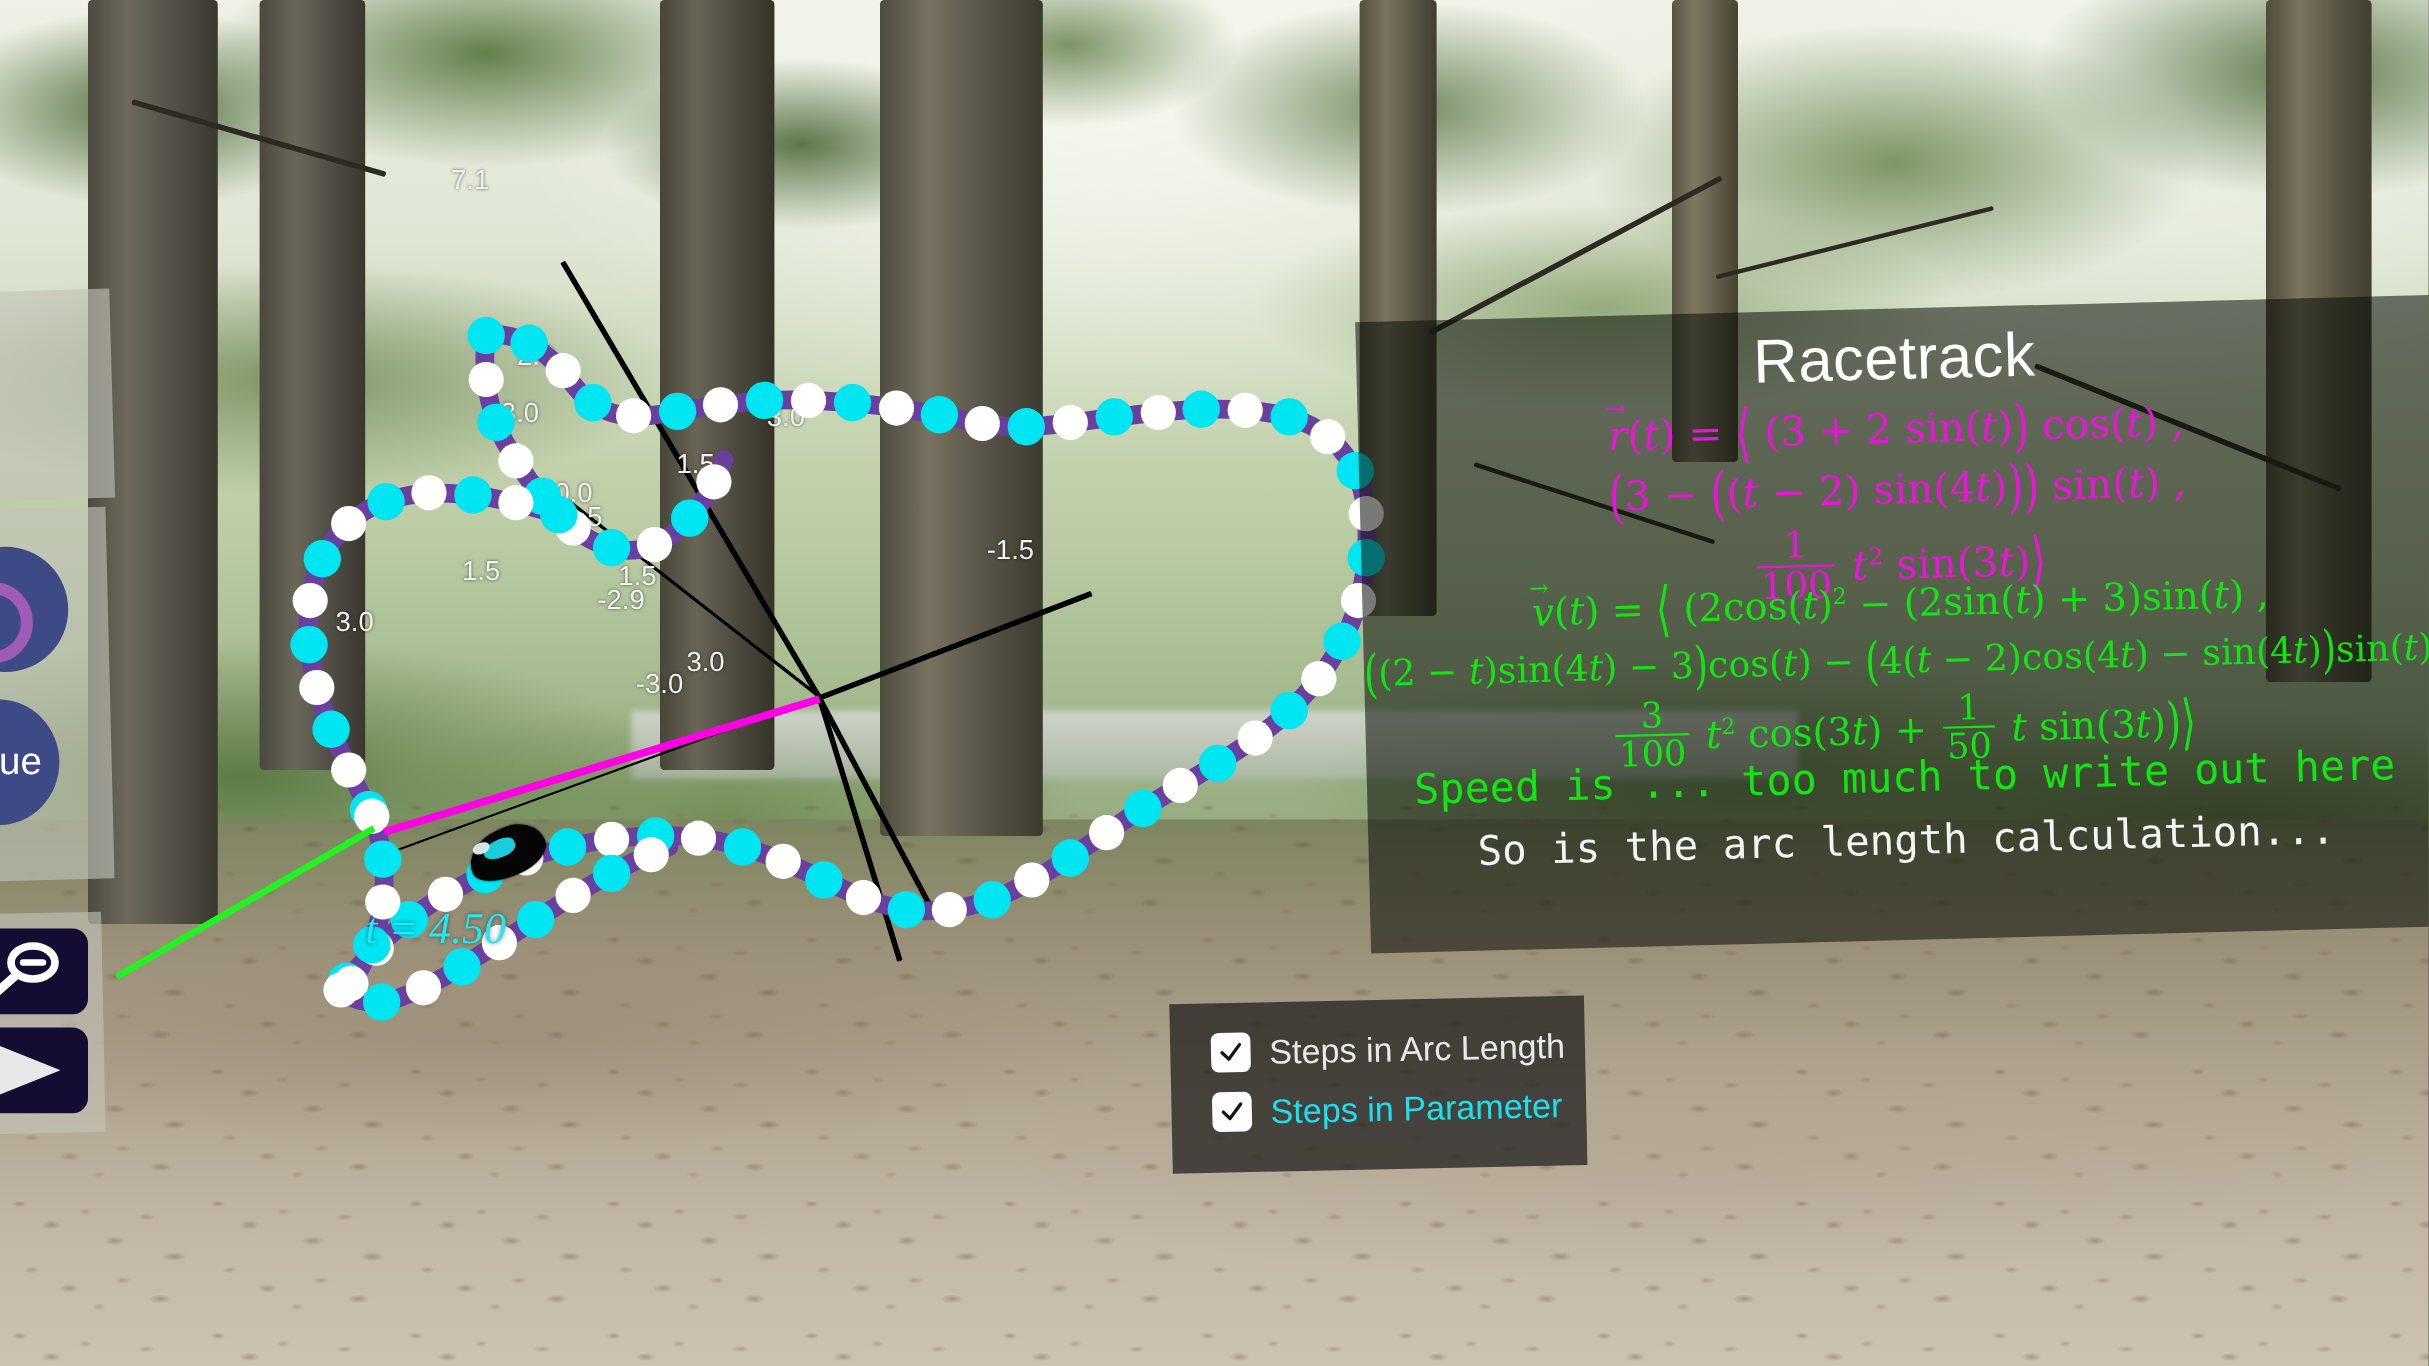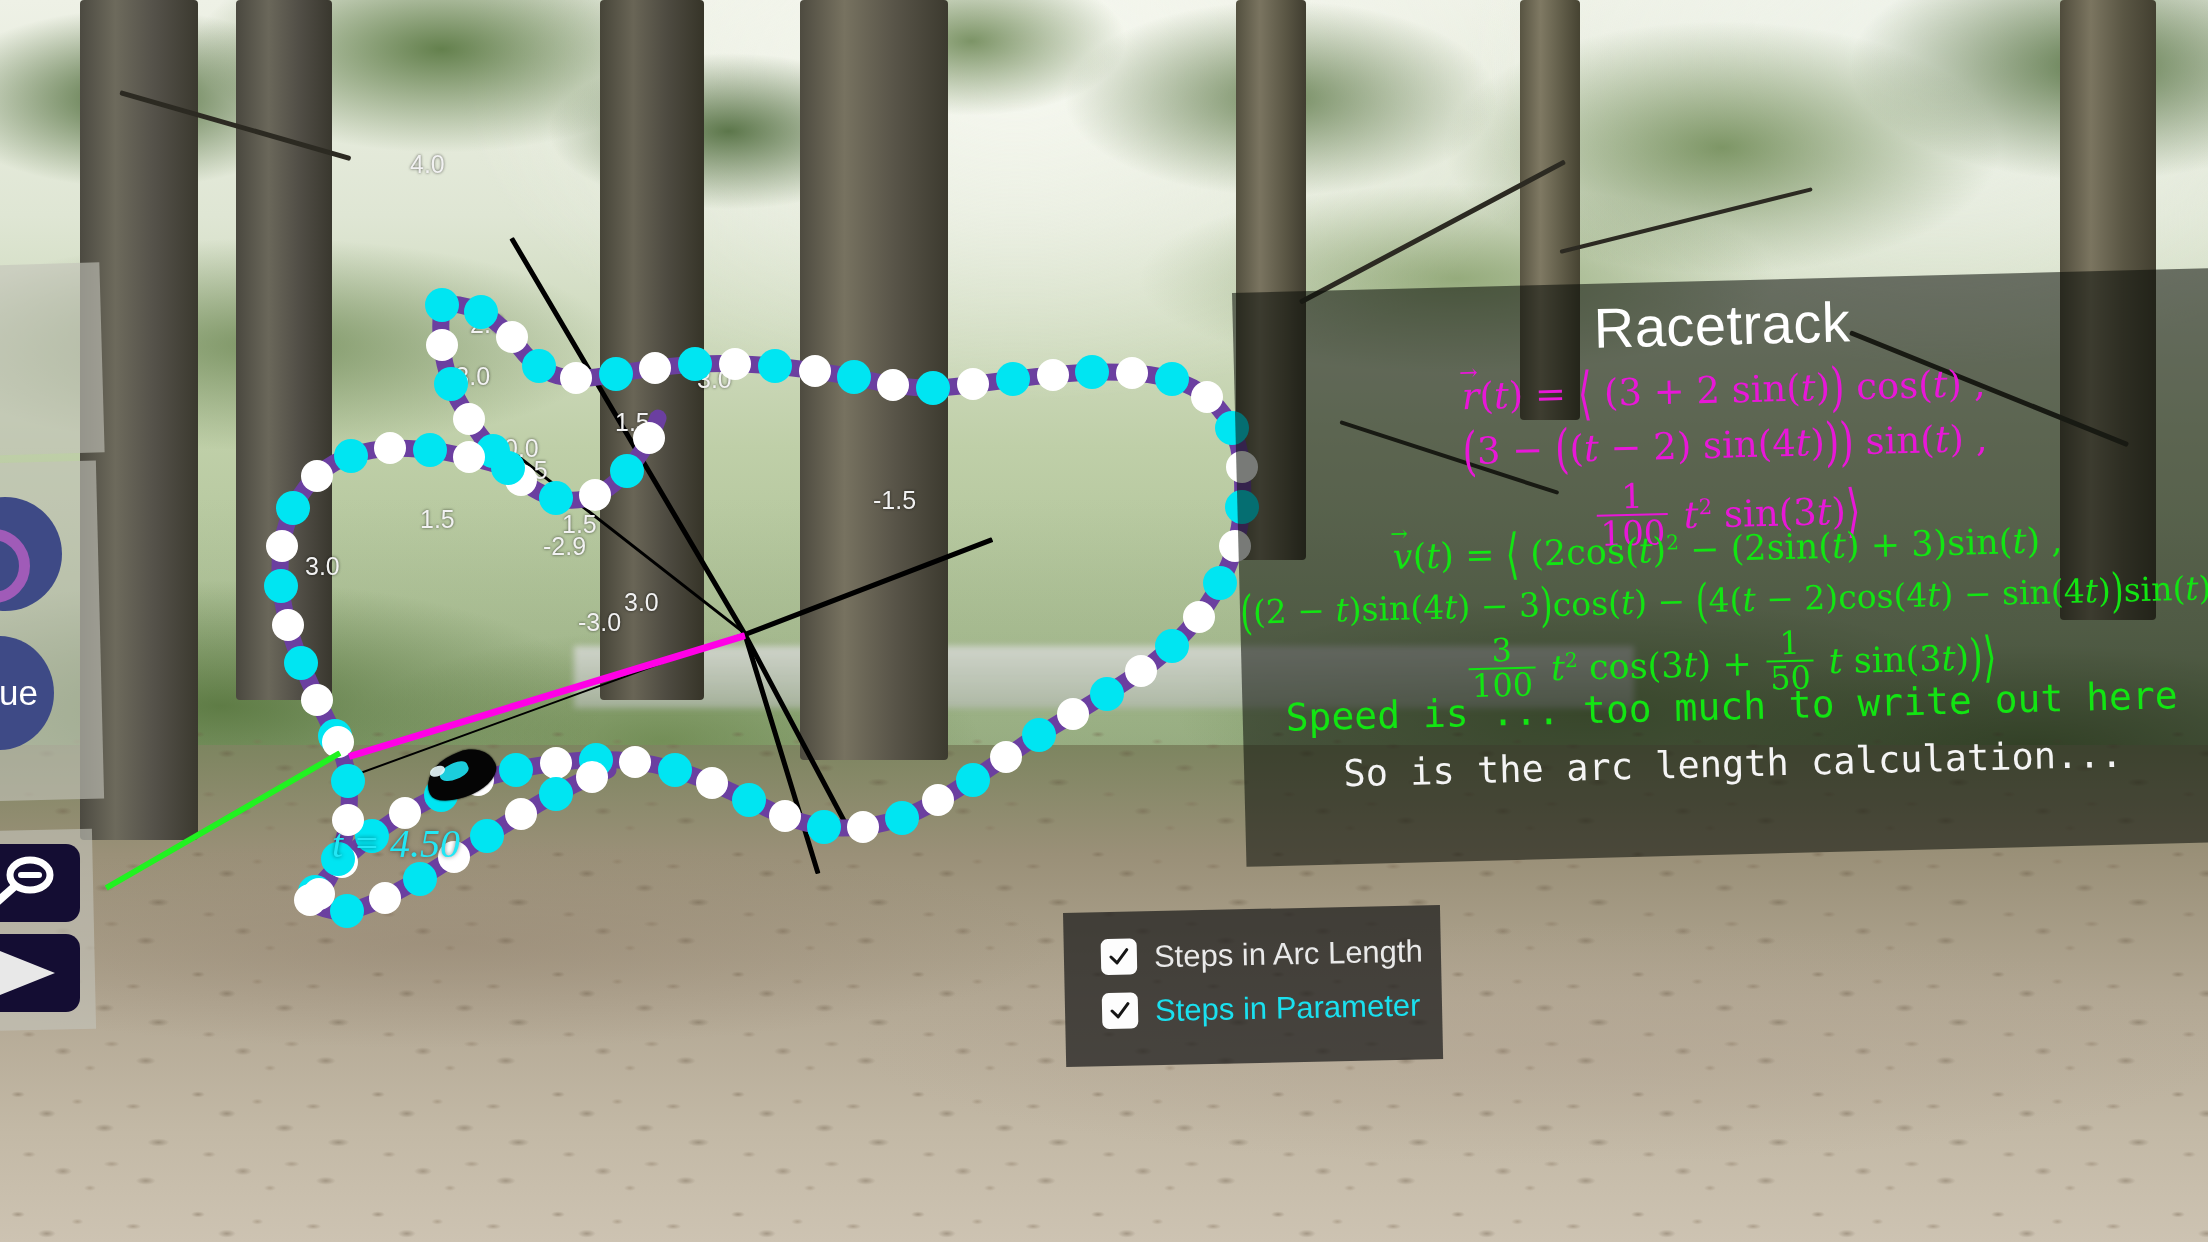--- a/index.html
+++ b/index.html
@@ -185,26 +185,26 @@
     <div class="axis" style="left:745px;top:632px;width:250px;transform:rotate(73deg);"></div>
 
     <div class="axis" style="left:745px;top:632px;width:265px;transform:rotate(-21deg);"></div>
 
     <div class="axis" style="left:745px;top:632px;width:290px;transform:rotate(-142deg);height:3px;"></div>
 
     <div class="axis" style="left:745px;top:632px;width:430px;transform:rotate(160deg);height:2px;"></div>
   </div>
 
   <div>
-    <div class="axlabel" style="left:410px;top:150px;">4.0</div>
+    <div class="axlabel" style="left:410px;top:150px;">7.1</div>
     <div class="axlabel" style="left:470px;top:310px;">2.0</div>
     <div class="axlabel" style="left:447px;top:362px;">-3.0</div>
     <div class="axlabel" style="left:615px;top:408px;">1.5</div>
     <div class="axlabel" style="left:697px;top:365px;">3.0</div>
-    <div class="axlabel" style="left:873px;top:486px;">-1.5</div>
+    <div class="axlabel" style="left:897px;top:486px;">-1.5</div>
     <div class="axlabel" style="left:504px;top:434px;">0.0</div>
     <div class="axlabel" style="left:513px;top:456px;">0.5</div>
     <div class="axlabel" style="left:420px;top:505px;">1.5</div>
     <div class="axlabel" style="left:562px;top:510px;">1.5</div>
     <div class="axlabel" style="left:543px;top:532px;">-2.9</div>
     <div class="axlabel" style="left:624px;top:588px;">3.0</div>
     <div class="axlabel" style="left:578px;top:608px;">-3.0</div>
     <div class="axlabel" style="left:305px;top:552px;">3.0</div>
   </div>
 

